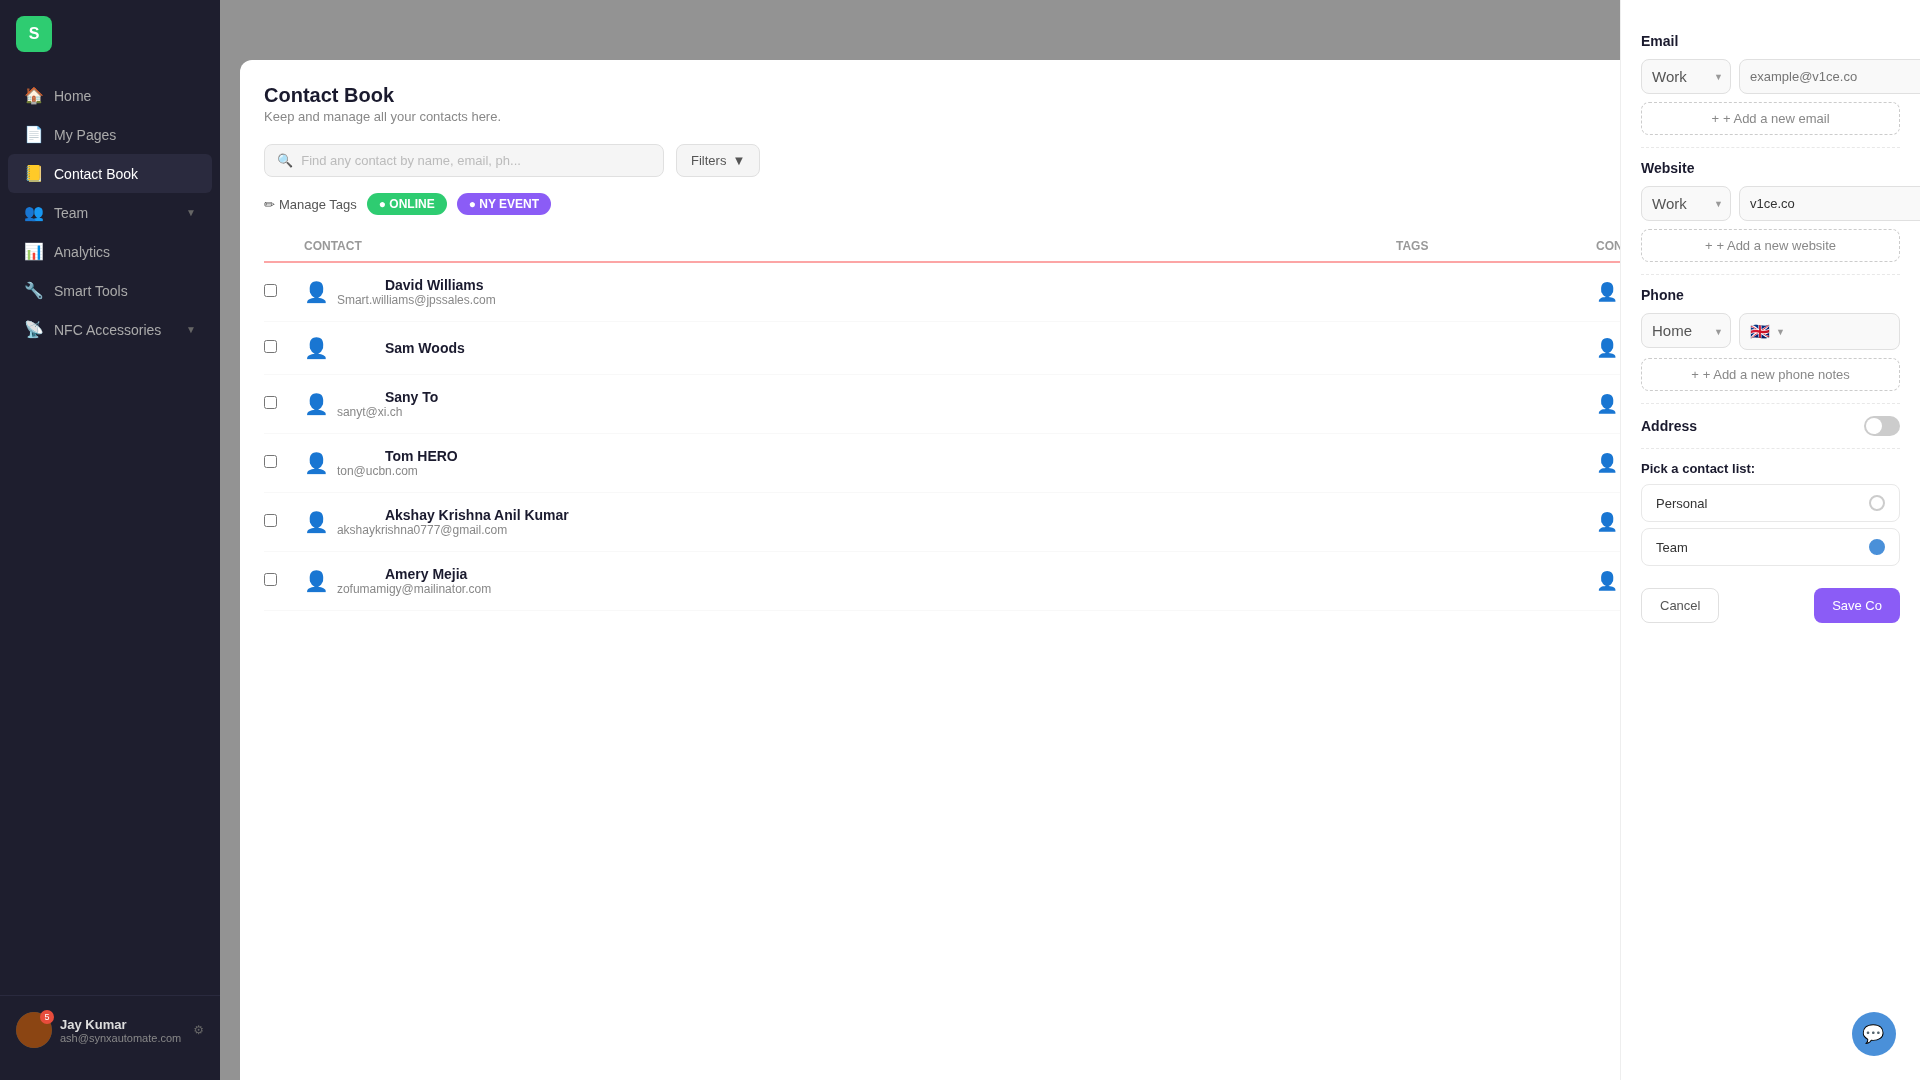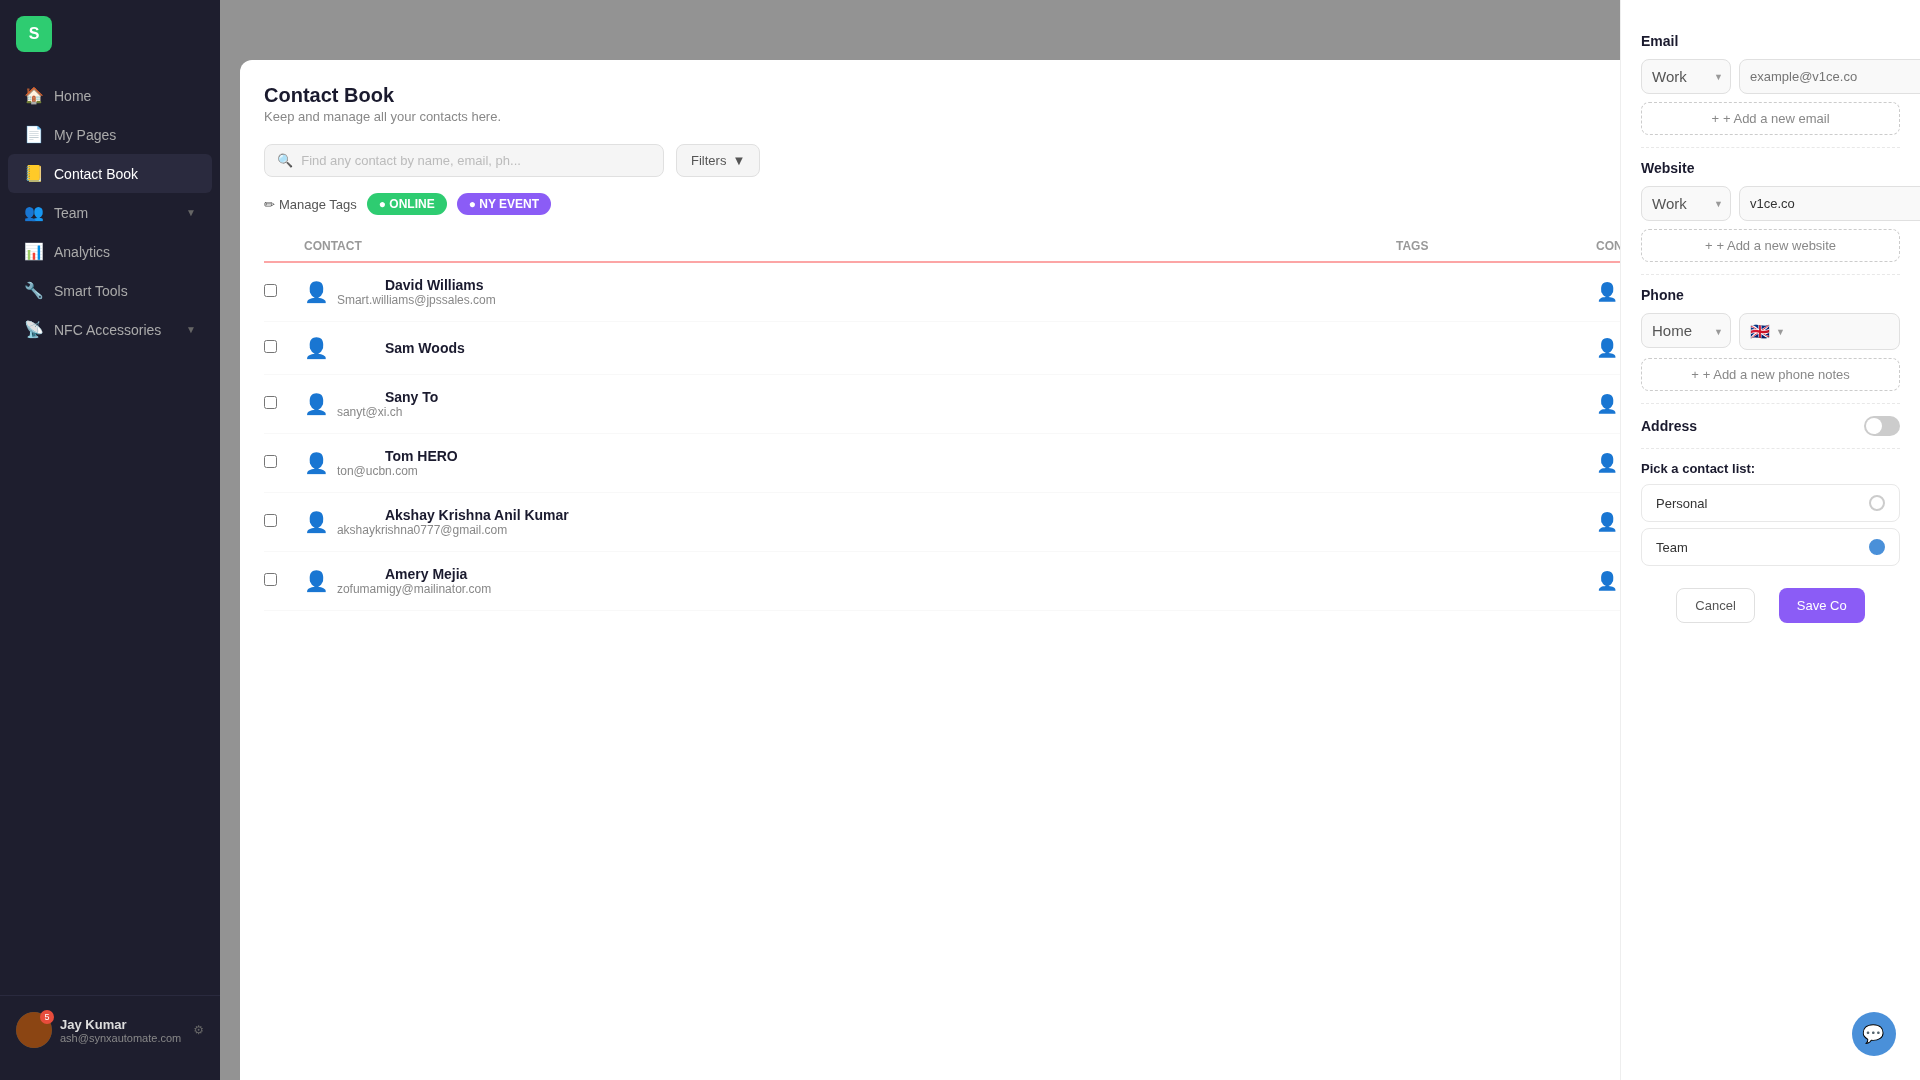--- a/index.html
+++ b/index.html
@@ -228,21 +228,21 @@
     .radio-dot {
       width: 16px; height: 16px; border-radius: 50%;
       border: 2px solid #ccc;
     }
     .radio-dot.selected {
       background: #4a90d9; border-color: #4a90d9;
     }
 
     
     .bottom-actions {
-      display: flex; gap: 24px; justify-content: center;
+      display: flex; gap: 24px; justify-content: space-between;
       padding: 16px 0;
     }
     .cancel-btn {
       padding: 9px 18px; border: 1px solid #e0e0e0;
       border-radius: 8px; background: #fff; color: #555;
       font-size: 13px; cursor: pointer;
     }
     .save-btn {
       padding: 7px 18px; border: none;
       border-radius: 8px; background: #8b5cf6; color: white;

